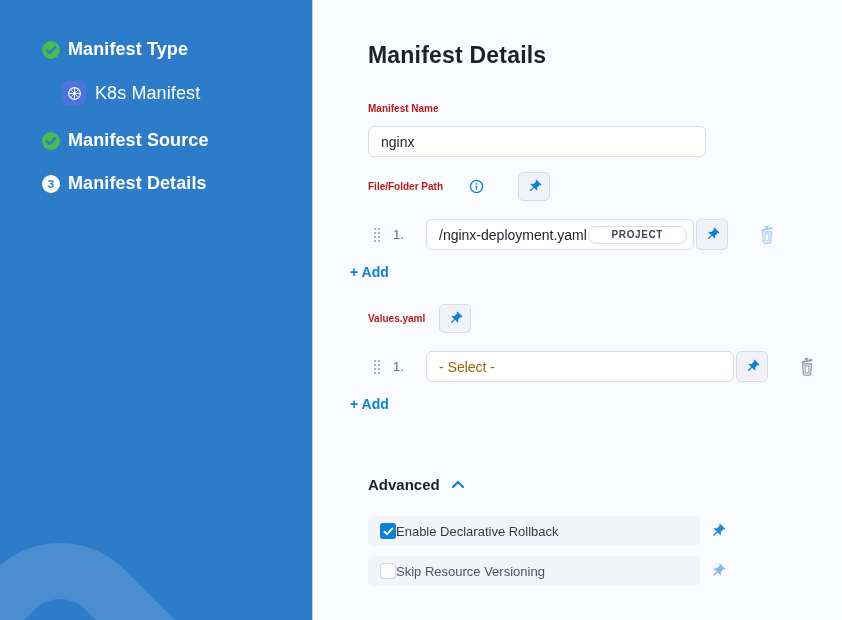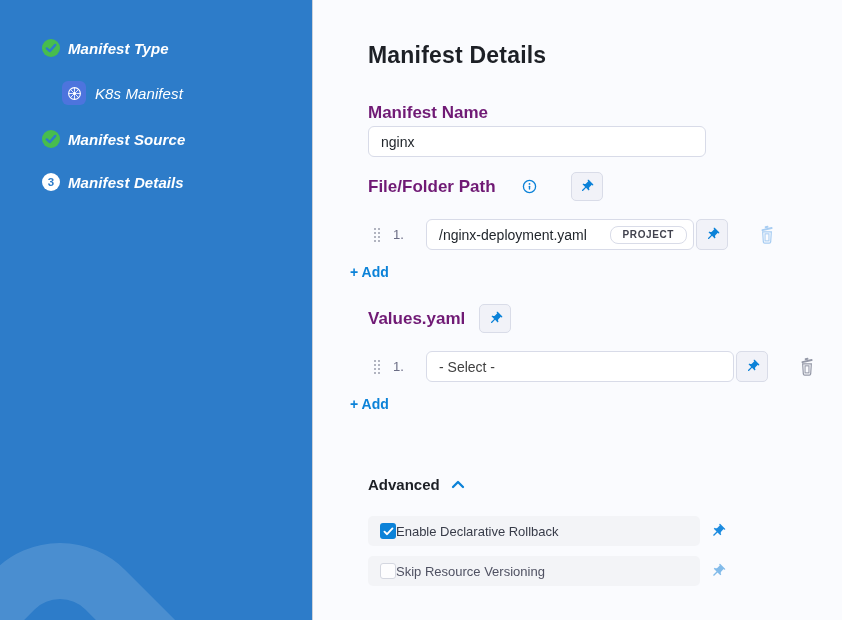--- a/index.html
+++ b/index.html
@@ -18,42 +18,42 @@
     border-right:1px solid #cbd1da;
     overflow:hidden;
   }
   .deco {
     position:absolute; left:-155px; top:594px; width:430px; height:430px;
     transform:rotate(45deg);
     border:56px solid rgba(255,255,255,0.14);
     border-radius:92px;
   }
   .step { position:absolute; display:flex; align-items:center; gap:8px; color:#fff; }
-  .step-label { font-size:15px; font-weight:600; letter-spacing:.1px;font-style:italic; }
+  .step-label { font-size:18px; font-weight:600; letter-spacing:.1px; }
   .step-label.bold { font-weight:700; }
   .check-circle {
     width:18px; height:18px; border-radius:50%;
     background:var(--success,#47bd4e);
     display:flex; align-items:center; justify-content:center; flex:0 0 auto;
   }
   .num-circle {
     width:18px; height:18px; border-radius:50%; background:#fff;
     color:var(--sidebar_bg,#2d7cc9); font-size:11.5px; font-weight:700;
     display:flex; align-items:center; justify-content:center; flex:0 0 auto;
   }
   .k8s-badge {
     width:24px; height:24px; border-radius:6px; background:#4d74dd;
     display:flex; align-items:center; justify-content:center; flex:0 0 auto;
   }
 
   
   .main { position:absolute; left:314px; top:0; right:0; bottom:0; }
   .title { position:absolute; left:54px; top:42px; font-size:23px; font-weight:700; color:#1d2026; letter-spacing:.2px; }
 
-  .field-label { font-size:17px; font-weight:600; color:#701a75; }
+  .field-label { font-size:10px; font-weight:600; color:#b91c1c; }
   .lbl-name { position:absolute; left:54px; top:103px; }
 
   .text-input {
     height:31px; background:#fff; border:1px solid #d8dbe8; border-radius:6px;
     font-family:"Liberation Sans", sans-serif; font-size:14px; color:#22272d;
     padding:0 12px; outline:none;
   }
   .name-input { position:absolute; left:54px; top:126px; width:338px; }
 
   .hrow { position:absolute; display:flex; align-items:center; }
@@ -71,26 +71,26 @@
 
   .entry-row { position:absolute; left:58px; display:flex; align-items:center; height:31px; }
   .drag {
     width:2px; height:2px; border-radius:50%; background:#989cab; margin-right:17px; margin-left:2px;
     box-shadow:4px 0 0 #989cab,0 4px 0 #989cab,4px 4px 0 #989cab,0 8px 0 #989cab,4px 8px 0 #989cab,0 12px 0 #989cab,4px 12px 0 #989cab;
     transform:translateY(-6px);
   }
   .row-num { width:18px; font-size:13px; color:#6b6d85; margin-right:15px; }
   .path-input-wrap { position:relative; }
   .path-input { width:268px; padding-right:92px; }
-  .select-input { width:308px; color:#404040; }
+  .select-input { width:308px; color:#a16207; }
   .scope-badge {
     position:absolute; right:7px; top:50%; transform:translateY(-50%);
     border:1px solid #d9dce8; border-radius:8px; background:#fff;
     font-size:10px; font-weight:600; letter-spacing:.6px; color:#41424e;
-    padding:3px 12px; line-height:1;text-align:right;
+    padding:3px 23px; line-height:1;text-align:right;
   }
   .trash-btn { margin-left:30px; background:none; border:none; cursor:pointer; display:flex; padding:0; }
   .trash-disabled { color:#a8cdf2; }
   .trash-enabled { color:#9599a8; }
 
   .add-link {
     position:absolute; left:36px; font-size:14px; font-weight:600;
     color:var(--accent,#0b82d8); text-decoration:none; cursor:pointer;
   }
   .add1 { top:264px; } .add2 { top:396px; }

